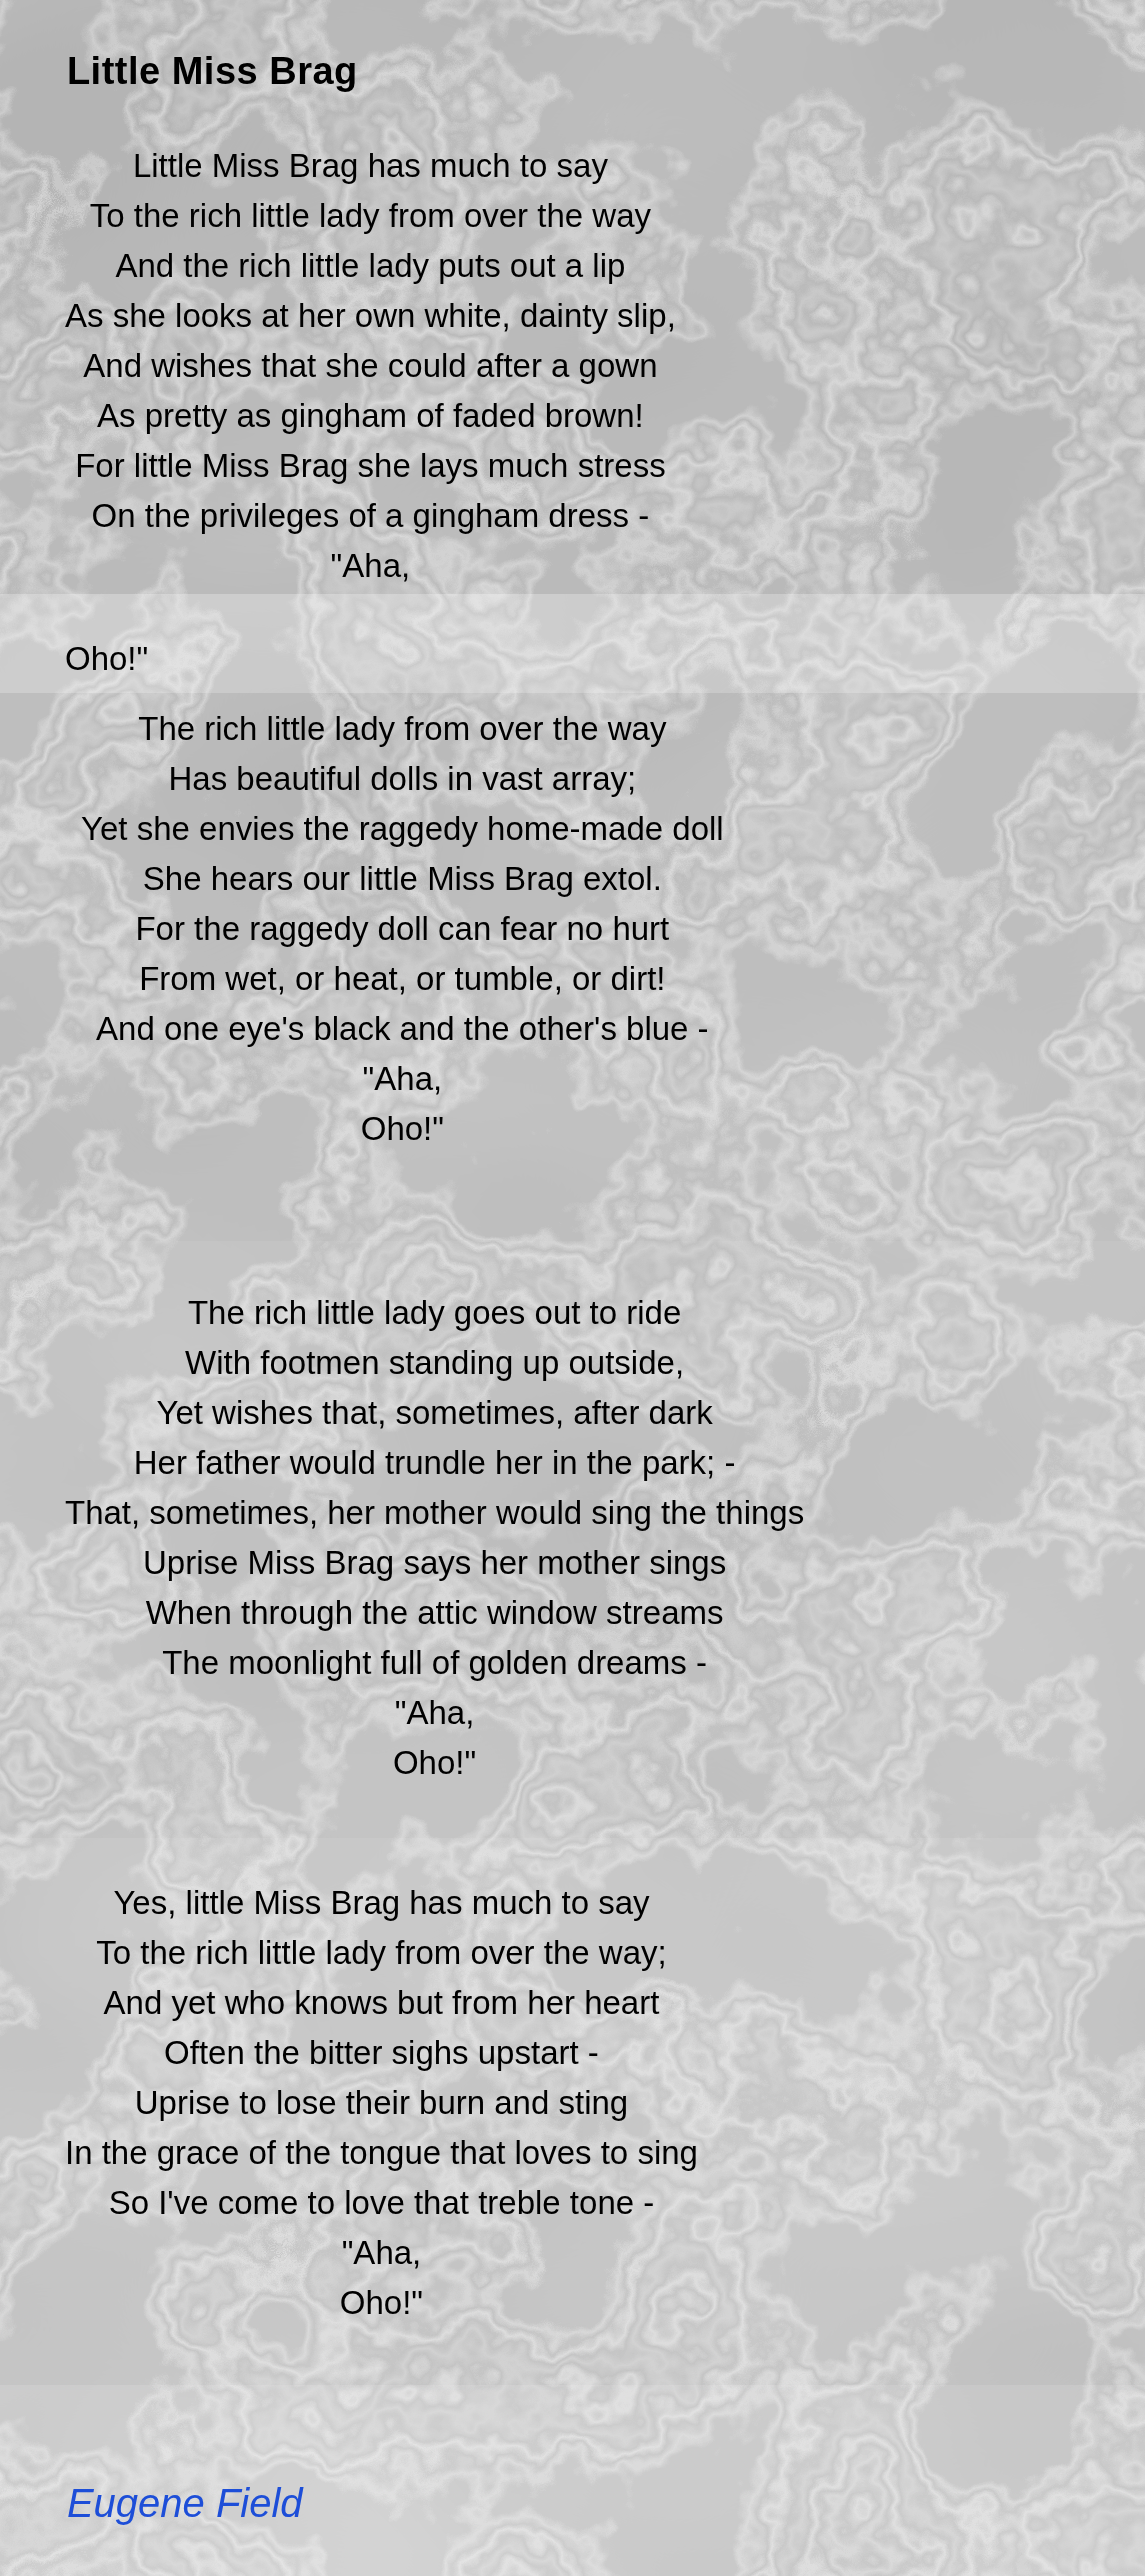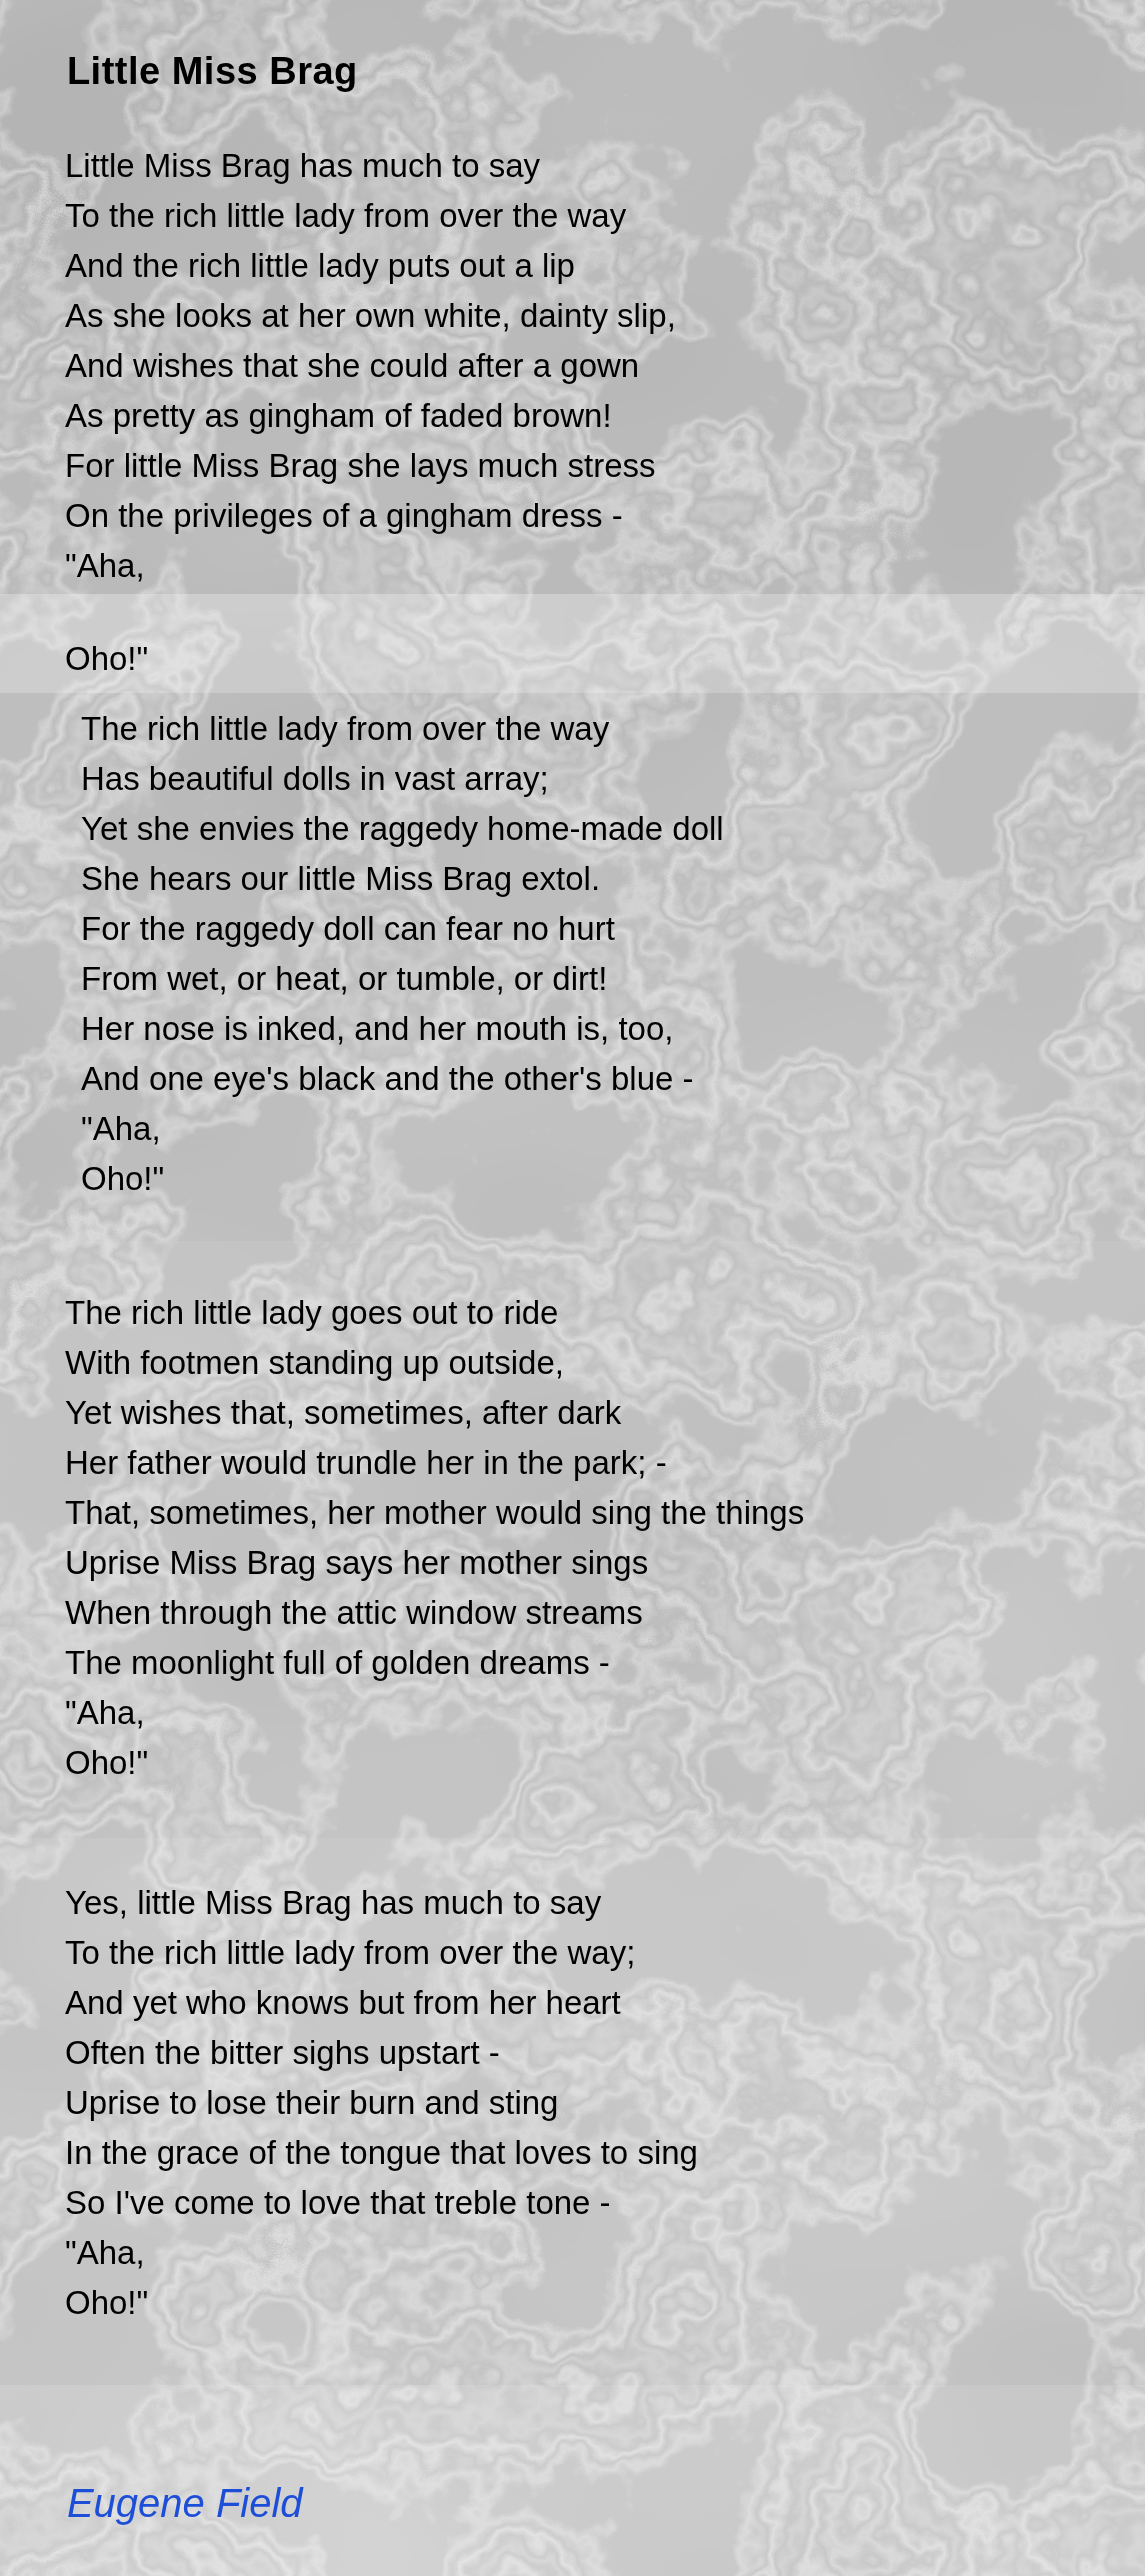--- a/index.html
+++ b/index.html
@@ -5,20 +5,21 @@
   html, body { margin: 0; padding: 0; }
   body { background: #9a9a9a; }
 
   .page {
     position: relative;
     width: 1146px;
     height: 2576px;
     overflow: hidden;
     background: #cbcbcb;
     font-family: "Liberation Sans", "DejaVu Sans", sans-serif;
+    text-align: center;
   }
 
   
   .band {
     position: absolute;
     left: 0;
     width: 100%;
     background: #cbcbcb;
   }
 
@@ -135,21 +136,20 @@
       <div class="line">Oho!"</div>
     </div>
 
     <div class="stanza s2">
       <div class="line">The rich little lady from over the way</div>
       <div class="line">Has beautiful dolls in vast array;</div>
       <div class="line">Yet she envies the raggedy home-made doll</div>
       <div class="line">She hears our little Miss Brag extol.</div>
       <div class="line">For the raggedy doll can fear no hurt</div>
       <div class="line">From wet, or heat, or tumble, or dirt!</div>
-      <div class="line">Her nose is inked, and her mouth is, too,</div>
       <div class="line">And one eye's black and the other's blue -</div>
       <div class="line">"Aha,</div>
       <div class="line">Oho!"</div>
     </div>
 
     <div class="stanza s3">
       <div class="line">The rich little lady goes out to ride</div>
       <div class="line">With footmen standing up outside,</div>
       <div class="line">Yet wishes that, sometimes, after dark</div>
       <div class="line">Her father would trundle her in the park; -</div>

